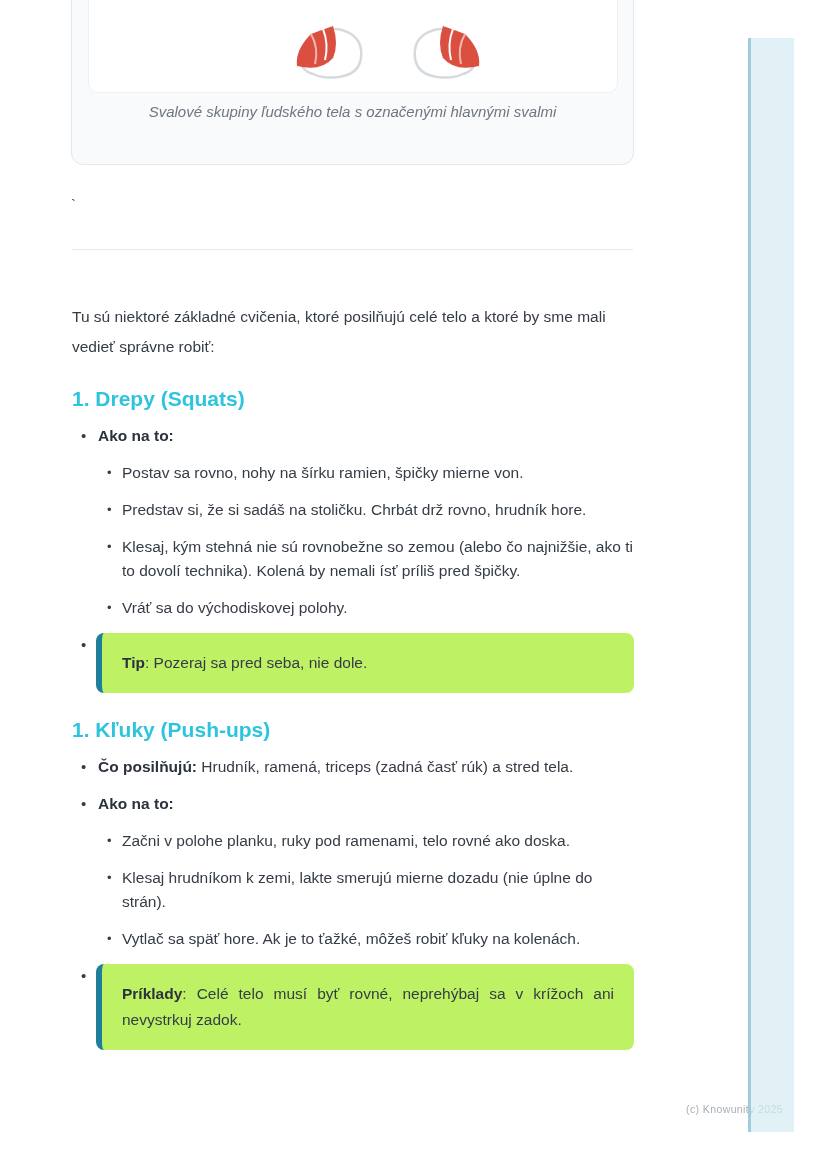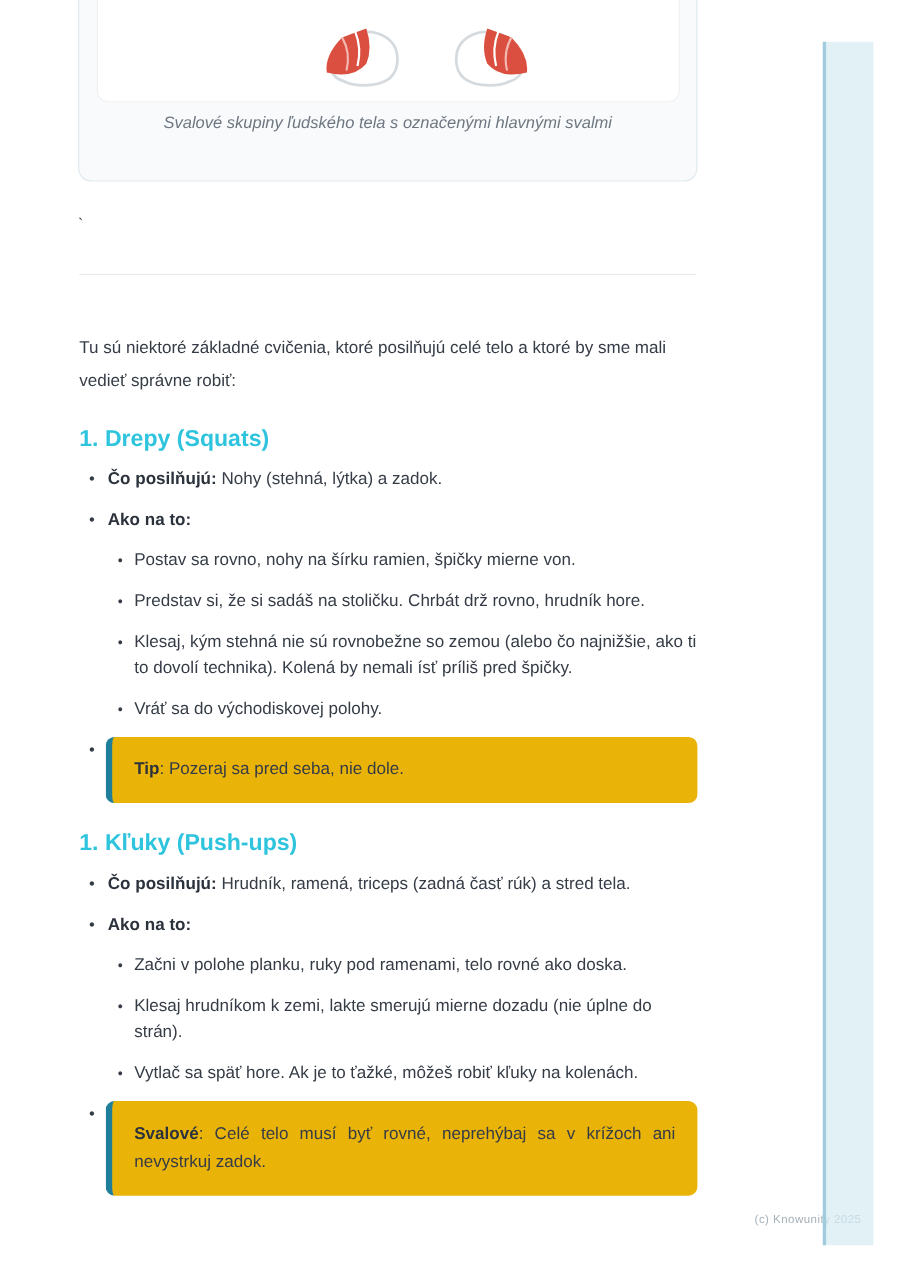--- a/index.html
+++ b/index.html
@@ -39,21 +39,21 @@
     content:"•";position:absolute;left:-17px;top:0;color:#353c46;font-size:15px;
   }
   ul.sublist{list-style:none;margin:13px 0 0 0;padding:0 0 0 24px;}
   ul.sublist > li{position:relative;margin-top:13px;font-size:15.5px;line-height:24px;}
   ul.sublist > li::before{
     content:"•";position:absolute;left:-15px;top:0;color:#353c46;font-size:13px;
   }
   li.callout-item{margin-top:24px;}
   li.callout-item::before{top:22px;}
   .callout{
-    margin-left:-2px;background:#eab308;border-left:6px solid #1f7f9b;
+    margin-left:-2px;background:#bef264;border-left:6px solid #1f7f9b;
     border-radius:8px;padding:17px 20px;font-size:15.5px;line-height:26px;color:#353c46;
   }
   .callout.justify{text-align:justify;}
   strong.lead{font-weight:bold;color:#2b323c;}
   
   .copyright{
     position:absolute;left:686px;top:1103px;font-size:10.5px;letter-spacing:0.4px;
     color:#a6b0b8;z-index:1;white-space:nowrap;
   }
   .scroll-strip{
@@ -89,23 +89,20 @@
 
 <div class="content">
 
 
   <p class="intro">Tu sú niektoré základné cvičenia, ktoré posilňujú celé telo a ktoré by sme mali vedieť správne robiť:</p>
 
   <h3 class="ex-title">1. Drepy (Squats)</h3>
 
   <ul class="blist">
     <li>
-      <strong class="lead">Čo posilňujú:</strong><span> Nohy (stehná, lýtka) a zadok.</span>
-    </li>
-    <li>
       <strong class="lead">Ako na to:</strong>
       <ul class="sublist">
         <li>Postav sa rovno, nohy na šírku ramien, špičky mierne von.</li>
         <li>Predstav si, že si sadáš na stoličku. Chrbát drž rovno, hrudník hore.</li>
         <li>Klesaj, kým stehná nie sú rovnobežne so zemou (alebo čo najnižšie, ako ti to dovolí technika). Kolená by nemali ísť príliš pred špičky.</li>
         <li>Vráť sa do východiskovej polohy.</li>
       </ul>
     </li>
     <li class="callout-item">
       <div class="callout">
@@ -123,21 +120,21 @@
     <li>
       <strong class="lead">Ako na to:</strong>
       <ul class="sublist">
         <li>Začni v polohe planku, ruky pod ramenami, telo rovné ako doska.</li>
         <li>Klesaj hrudníkom k zemi, lakte smerujú mierne dozadu (nie úplne do strán).</li>
         <li>Vytlač sa späť hore. Ak je to ťažké, môžeš robiť kľuky na kolenách.</li>
       </ul>
     </li>
     <li class="callout-item">
       <div class="callout justify">
-        <strong class="lead">Svalové</strong><span>: Celé telo musí byť rovné, neprehýbaj sa v krížoch ani nevystrkuj zadok.</span>
+        <strong class="lead">Príklady</strong><span>: Celé telo musí byť rovné, neprehýbaj sa v krížoch ani nevystrkuj zadok.</span>
       </div>
     </li>
   </ul>
 
 </div>
 
 <div class="copyright">(c) Knowunity 2025</div>
 
 <div class="scroll-strip"></div>
 

